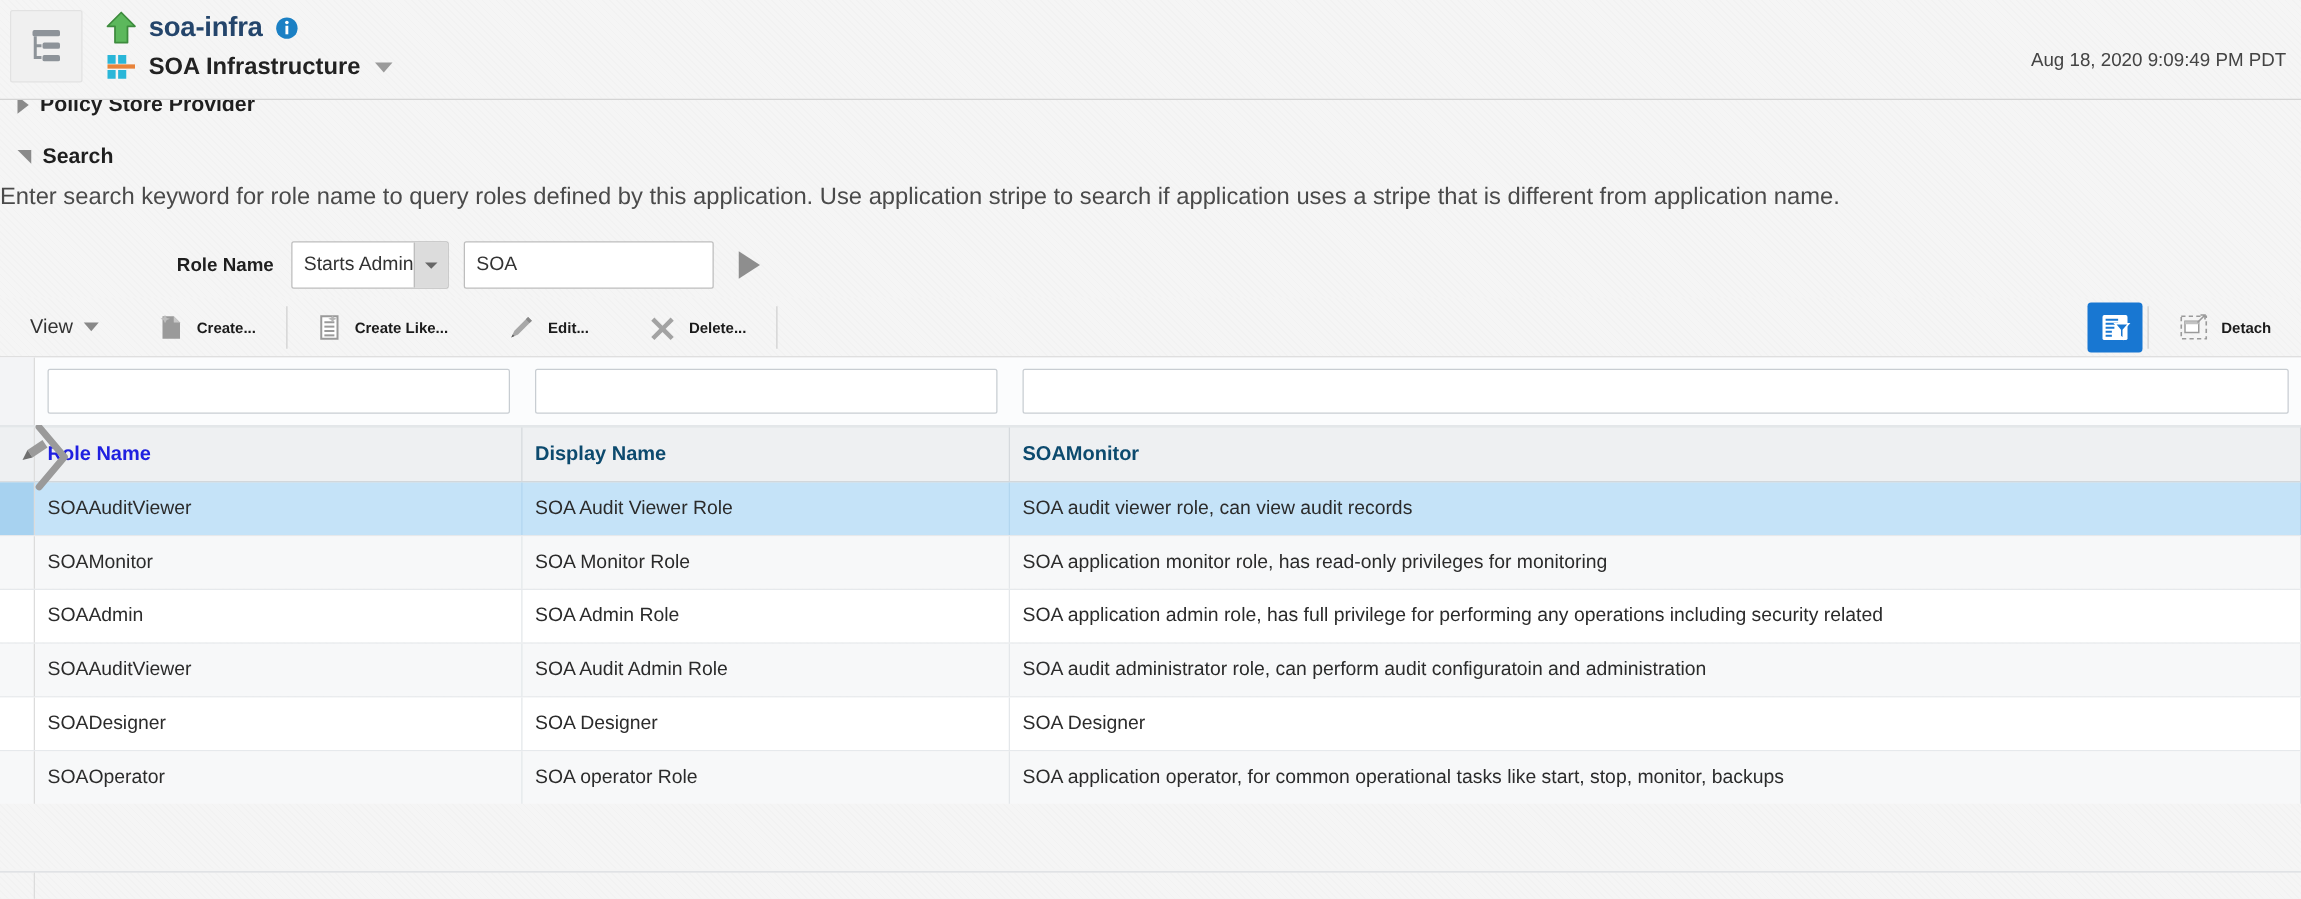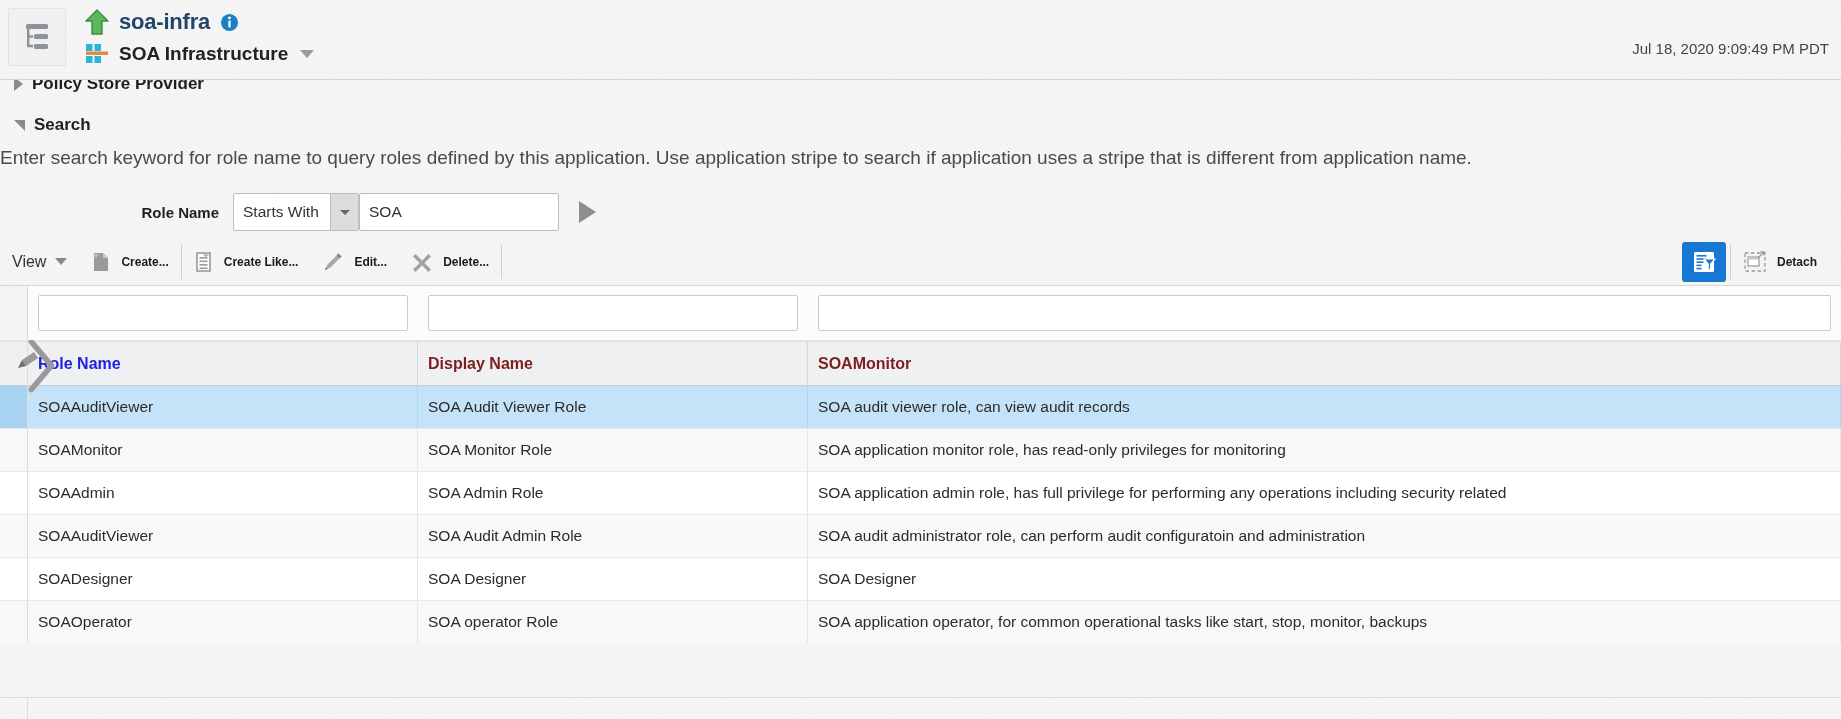--- a/index.html
+++ b/index.html
@@ -105,41 +105,41 @@
   .em-select .arrowbox {
     width:28px; background:#dcdcdc; border-left:1px solid #bdbdbd;
     display:flex; align-items:center; justify-content:center;
   }
   .em-select .arrowbox i {
     display:block; width:0;height:0;
     border-left:5px solid transparent;border-right:5px solid transparent;
     border-top:5px solid #666;
   }
   #role-name-input {
-    width:200px; height:38px;
+    margin-left:12px; width:200px; height:38px;
     border:1px solid #bdbdbd; border-radius:2px; background:#fff;
     font-family:"Liberation Sans", sans-serif; font-size:15.5px; color:#333;
     padding:0 9px; outline:none;
   }
   #search-go {
     margin-left:20px; width:0;height:0;
     border-top:11px solid transparent;border-bottom:11px solid transparent;
     border-left:17px solid #8e8e8e;
     cursor:pointer;
   }
 
   
   #toolbar {
     position:absolute; left:0; top:238px; width:1841px; height:48px;
     display:flex; align-items:center;
     border-bottom:1px solid #d7d7d7;
   }
   .tb-item {
     display:flex; align-items:center; height:48px;
-    padding:0 12px; cursor:pointer; white-space:nowrap;text-align:right;
+    padding:0 24px; cursor:pointer; white-space:nowrap;text-align:right;
   }
   .tb-item .lbl { font-size:12px; font-weight:bold; color:#1b1b1b; }
   .tb-item.view .lbl { font-weight:normal; color:#333; font-size:16px; }
   .tb-icon { margin-right:10px; flex:none; display:block; }
   .tb-sep { width:1px; height:34px; background:#cfcfcf; }
   .tb-spacer { flex:1; }
   #qbe-button {
     width:44px; height:40px; background:#1877d2; border-radius:3px;
     display:flex; align-items:center; justify-content:center;
     margin-right:4px; cursor:pointer;
@@ -174,21 +174,21 @@
   #header-row {
     height:45px; background:#eef0f2;
     border-bottom:1px solid #c9ced3; border-top:1px solid #dfe3e6;
   }
   #header-row .cell {
     display:flex; align-items:center; padding:0 10px;
     font-size:16px; font-weight:bold;
     border-right:1px solid #d5d9dd;
   }
   #header-row .cell.sorted { color:#2020e0; cursor:pointer; }
-  #header-row .cell.plain { color:#7f1d1d; }
+  #header-row .cell.plain { color:#0c4a6e; }
   #header-row .c-gutter { background:#eef0f2; }
 
   
   .body-row { height:42px; }
   .body-row .cell {
     display:flex; align-items:center; padding:0 10px;
     font-size:15.5px; color:#2b2b2b;
     border-right:1px solid #e4e7ea;
     overflow:hidden; white-space:nowrap;
   }
@@ -229,21 +229,21 @@
     <span class="disc-down"></span>
     <span class="section-title">Search</span>
   </div>
 
   <div id="search-desc">Enter search keyword for role name to query roles defined by this application. Use application stripe to search if application uses a stripe that is different from application name.</div>
 
   <div id="search-field-row">
     <div id="role-name-label">Role Name</div>
 
     <div class="em-select">
-      <span class="val">Starts With</span>
+      <span class="val">Starts Admin</span>
       <span class="arrowbox">
           <i></i>
         </span>
     </div>
 
     <input id="role-name-input" type="text" value="SOA" style="">
 
     <div id="search-go" title="Search"></div>
   </div>
 
@@ -428,20 +428,20 @@
         <rect x="2" y="1" width="6.5" height="7" fill="#29b6d8"></rect>
         <rect x="2" y="13" width="6.5" height="7" fill="#29b6d8"></rect>
         <rect x="10.5" y="1" width="6.5" height="7" fill="#29b6d8"></rect>
         <rect x="10.5" y="13" width="6.5" height="7" fill="#29b6d8"></rect>
       </svg>
       <span class="target-type">SOA Infrastructure</span>
       <span class="menu-caret"></span>
     </div>
   </div>
 
-  <div id="timestamp">Jul 18, 2020 9:09:49 PM PDT</div>
+  <div id="timestamp">Aug 18, 2020 9:09:49 PM PDT</div>
 </div>
 
 <svg id="cursor-overlay" viewBox="0 0 70 70">
   <path d="M14 20 L26 12 L30 18 L18 26 z" fill="#9a9a9a"></path>
   <path d="M14 20 L18 26 L10 28 z" fill="#6f6f6f"></path>
   <path d="M34 4 L56 30 M56 30 L34 56" stroke="#9a9a9a" stroke-width="6" fill="none" stroke-linecap="round" stroke-linejoin="round" transform="translate(-8,-2) scale(0.92)"></path>
 </svg>
 
 </body></html>

